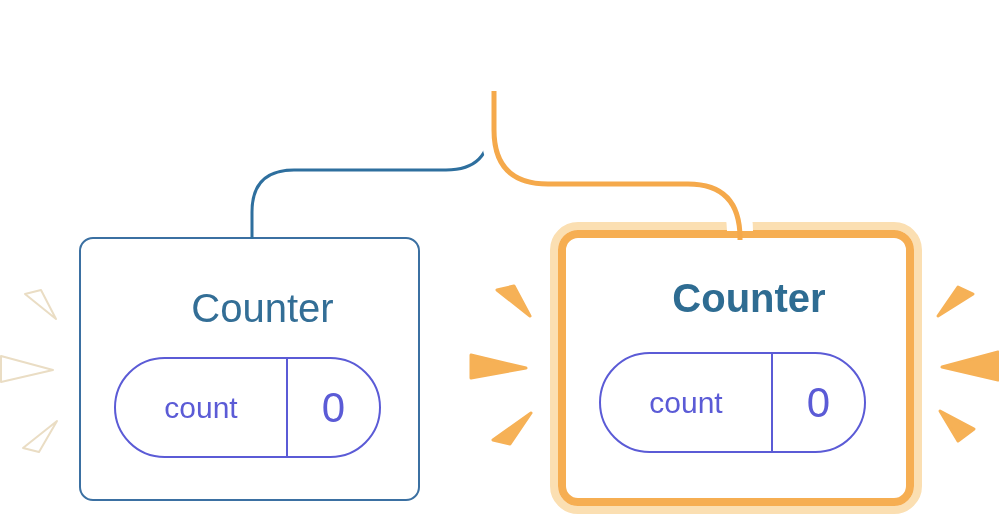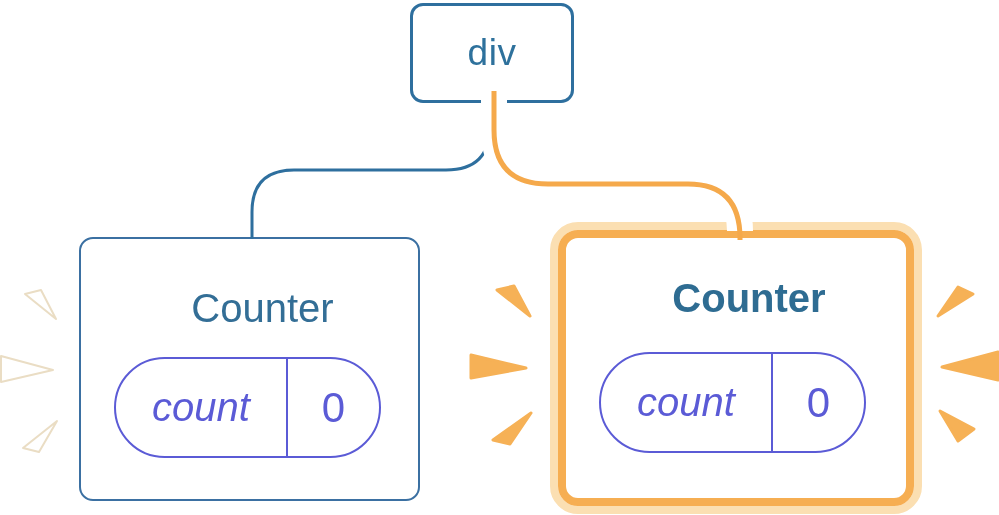--- a/index.html
+++ b/index.html
@@ -40,38 +40,35 @@
   
   .pill{
     position:absolute;box-sizing:border-box;
     width:267px;height:101px;border:2px solid #5B5BD6;border-radius:51px;
     background:#ffffff;display:flex;align-items:stretch;overflow:hidden;
   }
   .card-left .pill{left:33px;top:118px;}
   .card-right-inner .pill{left:33px;top:114px;}
   .pill .cell-name{
     flex:1;display:flex;align-items:center;justify-content:center;
-    font-size:40px;color:#5B5BD6;font-style:italic;
+    font-size:30px;color:#5B5BD6;
   }
   .pill .divider{width:2px;background:#5B5BD6;}
   .pill .cell-value{
     width:91px;display:flex;align-items:center;justify-content:center;
     font-size:42px;color:#5B5BD6;
   }
   
   .overlay{position:absolute;left:0;top:0;z-index:5;pointer-events:none;}
 </style>
 </head>
 <body>
 
 <div id="stage">
 
-  <div class="root-node">
-    <span class="label">div</span>
-  </div>
 
   <div class="card-left">
     <div class="card-title">Counter</div>
     <div class="pill">
       <div class="cell-name">count</div>
       <div class="divider"></div>
       <div class="cell-value">0</div>
     </div>
   </div>
 

